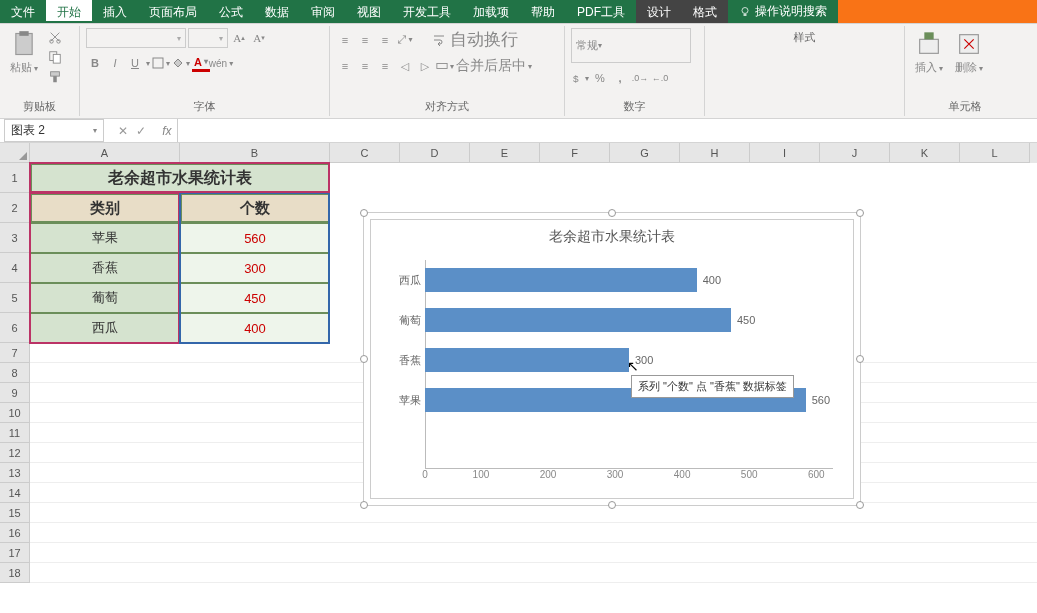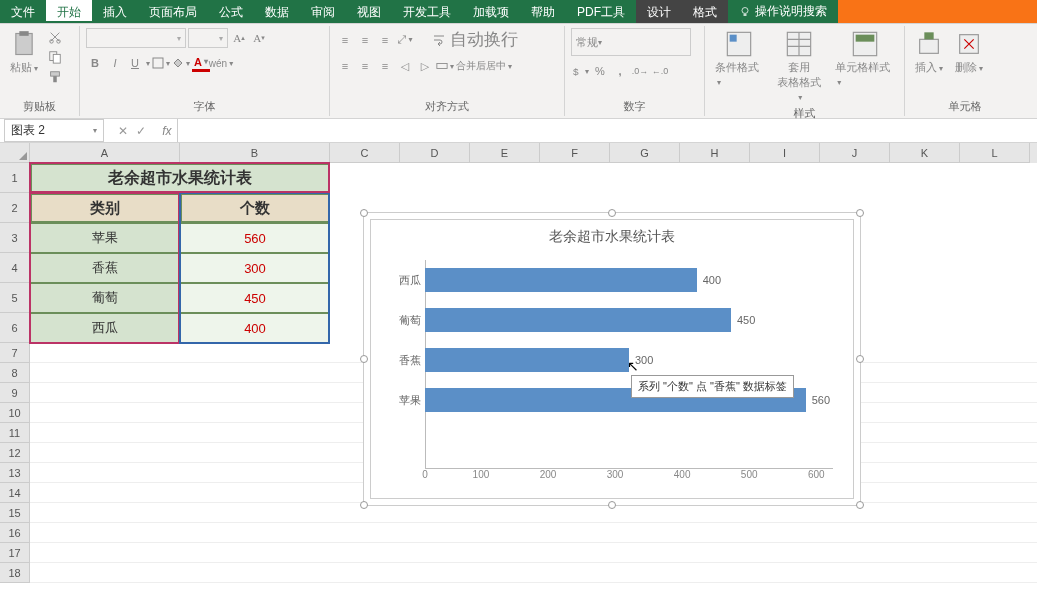--- a/index.html
+++ b/index.html
@@ -169,75 +169,51 @@
         <span class="btn-sm">≡</span>
         <span class="btn-sm">≡</span>
         <span class="btn-sm">≡</span>
         <span class="btn-sm">◁</span>
         <span class="btn-sm">▷</span>
         <span class="btn-sm dd">
             <svg width="14" height="14" viewBox="0 0 14 14">
               <rect x="1" y="4" width="12" height="6" fill="none" stroke="#888"></rect>
             </svg>
           </span>
-        <span style="font-size:10px;color:#888">合并后居中</span>
+        <span style="font-size:14px;color:#888">合并后居中</span>
         <span style="font-size:8px;color:#888">▾</span>
       </div>
     </div>
     <div class="rgroup-label">对齐方式</div>
   </div>
 
   <div class="rgroup" style="width:140px">
     <div class="rgroup-body vcol" style="gap:6px">
       <div class="hrow">
-        <div style="width:120px;height:28px;border:1px solid #ccc;display:flex;align-items:center;padding:0 4px;font-size:11px;color:#888">
+        <div style="width:120px;height:35px;border:1px solid #ccc;display:flex;align-items:center;padding:0 4px;font-size:11px;color:#888">
             <span>常规</span>
             <span style="font-size:8px">▾</span>
           </div>
       </div>
       <div class="hrow">
         <span class="btn-sm dd">
             <svg width="12" height="12" viewBox="0 0 12 12">
               <text x="2" y="10" font-size="10" fill="#888">$</text>
             </svg>
           </span>
         <span class="btn-sm">%</span>
         <span class="btn-sm" style="font-weight:bold">,</span>
         <span class="btn-sm" style="font-size:9px">.0→</span>
         <span class="btn-sm" style="font-size:9px">←.0</span>
       </div>
     </div>
     <div class="rgroup-label">数字</div>
   </div>
 
   <div class="rgroup" style="width:200px">
-    <div class="rgroup-body">
-      <div class="btn-lg">
-        <svg class="ico" viewBox="0 0 24 24">
-            <rect x="2" y="2" width="20" height="20" fill="#eee" stroke="#999"></rect>
-            <rect x="4" y="4" width="6" height="6" fill="#5b8fc7"></rect>
-          </svg>
-        <span class="dd">条件格式</span>
-      </div>
-      <div class="btn-lg">
-        <svg class="ico" viewBox="0 0 24 24">
-            <rect x="2" y="2" width="20" height="20" fill="#eee" stroke="#999"></rect>
-            <path d="M2 8h20M2 14h20M12 2v20" stroke="#999"></path>
-          </svg>
-        <span class="dd" style="white-space:pre-line;text-align:center">套用
-表格格式</span>
-      </div>
-      <div class="btn-lg">
-        <svg class="ico" viewBox="0 0 24 24">
-            <rect x="2" y="2" width="20" height="20" fill="#eee" stroke="#999"></rect>
-            <rect x="4" y="4" width="16" height="6" fill="#6b8e5a"></rect>
-          </svg>
-        <span class="dd">单元格样式</span>
-      </div>
-    </div>
     <div class="rgroup-label">样式</div>
   </div>
 
   <div class="rgroup" style="width:120px;border-right:none">
     <div class="rgroup-body">
       <div class="btn-lg">
         <svg class="ico" viewBox="0 0 24 24">
             <rect x="4" y="8" width="16" height="12" fill="#eee" stroke="#999"></rect>
             <rect x="8" y="2" width="8" height="6" fill="#6b8e5a"></rect>
           </svg>

